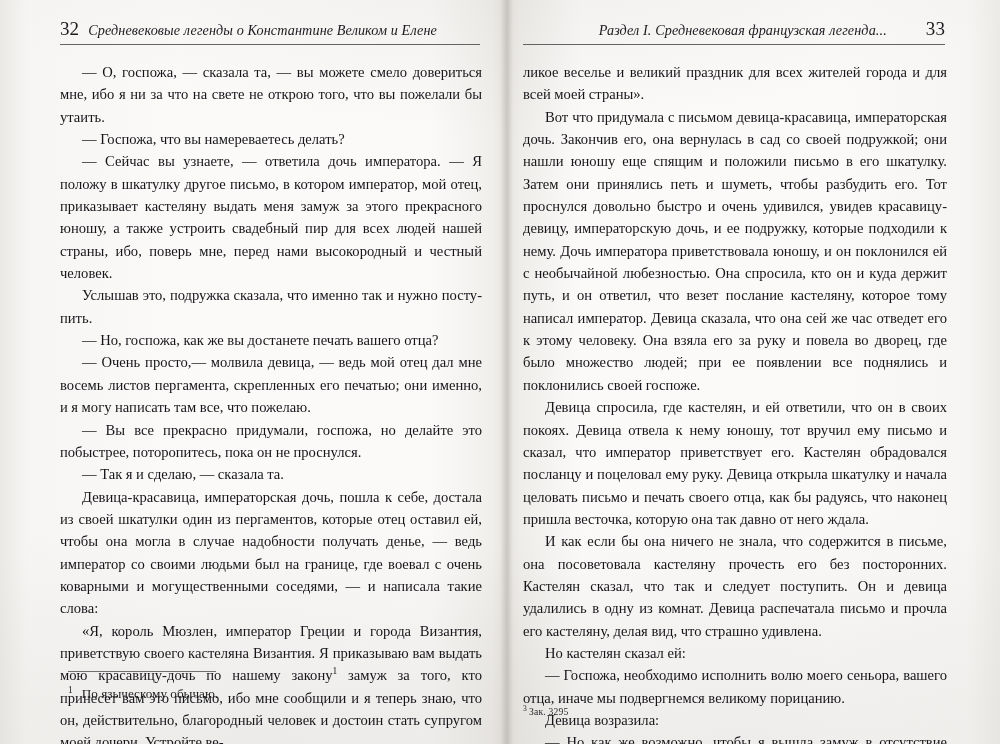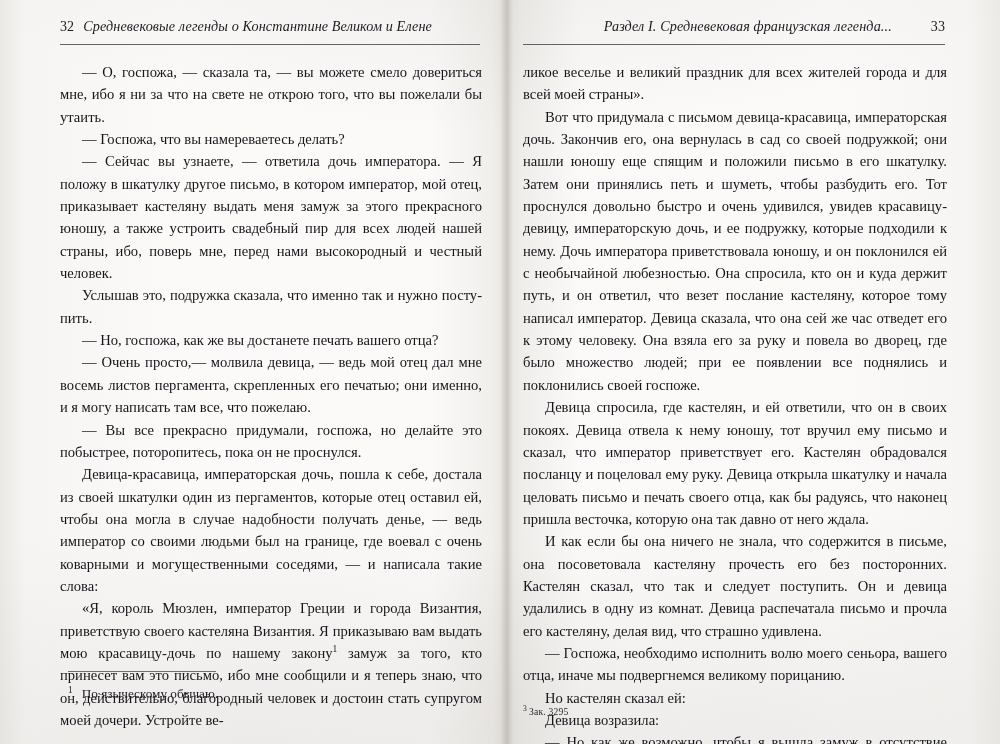--- a/index.html
+++ b/index.html
@@ -67,21 +67,21 @@
     top: 18px;
     height: 20px;
     font-style: italic;
     font-size: 14.2px;
     letter-spacing: .1px;
     white-space: nowrap;
     color: #1b1b1f;
   }
   .runhead .folio {
     font-style: normal;
-    font-size: 14px;
+    font-size: 19px;
   }
   .left .runhead  { left: 60px;  }
   .left .runhead .folio { margin-right: 9px; }
   .right .runhead { right: 55px; text-align: right; }
   .right .runhead .folio { margin-left: 39px; }
 
   .headrule {
     position: absolute;
     top: 44px;
     height: 1px;
@@ -171,20 +171,21 @@
     <div class="headrule"></div>
 
     <div class="col">
       <p>— О, госпожа, — сказала та, — вы можете смело довериться мне, ибо я ни за что на свете не открою того, что вы пожелали бы утаить.</p>
       <p>— Госпожа, что вы намереваетесь делать?</p>
       <p>— Сейчас вы узнаете, — ответила дочь императора. — Я положу в шкатулку другое письмо, в котором император, мой отец, приказы­вает кастеляну выдать меня замуж за этого прекрасного юношу, а так­же устроить свадебный пир для всех людей нашей страны, ибо, поверь мне, перед нами высокородный и честный человек.</p>
       <p>Услышав это, подружка сказала, что именно так и нужно посту­пить.</p>
       <p>— Но, госпожа, как же вы достанете печать вашего отца?</p>
       <p>— Очень просто,— молвила девица, — ведь мой отец дал мне восемь листов пергамента, скрепленных его печатью; они именно, и я могу написать там все, что пожелаю.</p>
       <p>— Вы все прекрасно придумали, госпожа, но делайте это побыст­рее, поторопитесь, пока он не проснулся.</p>
+      <p>— Так я и сделаю, — сказала та.</p>
       <p>Девица-красавица, императорская дочь, пошла к себе, достала из своей шкатулки один из пергаментов, которые отец оставил ей, чтобы она могла в случае надобности получать деньe, — ведь император со своими людьми был на границе, где воевал с очень коварными и могу­щественными соседями, — и написала такие слова:</p>
       <p><span>«Я, король Мюзлен, император Греции и города Византия, привет­ствую своего кастеляна Византия. Я приказываю вам выдать мою красавицу-дочь по нашему закону</span><sup class="fnref">1</sup><span> замуж за того, кто принесет вам это письмо, ибо мне сообщили и я теперь знаю, что он, действительно, бла­городный человек и достоин стать супругом моей дочери. Устройте ве-</span></p>
     </div>
 
     <div class="fn-rule"></div>
     <div class="footnote">
       <span class="fn-num">1</span><span>По языческому обычаю.</span>
     </div>
   </div>
 
@@ -195,22 +196,22 @@
     </div>
   </div>
 
   <div class="headrule" style="left:523px;width:422px;"></div>
 
   <div class="col" style="left:523px;width:424px;">
     <p class="noindent">ликое веселье и великий праздник для всех жителей города и для всей моей страны».</p>
     <p>Вот что придумала с письмом девица-красавица, императорская дочь. Закончив его, она вернулась в сад со своей подружкой; они на­шли юношу еще спящим и положили письмо в его шкатулку. Затем они принялись петь и шуметь, чтобы разбудить его. Тот проснулся доволь­но быстро и очень удивился, увидев красавицу-девицу, императорскую дочь, и ее подружку, которые подходили к нему. Дочь императора при­ветствовала юношу, и он поклонился ей с необычайной любезностью. Она спросила, кто он и куда держит путь, и он ответил, что везет по­слание кастеляну, которое тому написал император. Девица сказала, что она сей же час отведет его к этому человеку. Она взяла его за руку и повела во дворец, где было множество людей; при ее появлении все поднялись и поклонились своей госпоже.</p>
     <p>Девица спросила, где кастелян, и ей ответили, что он в своих поко­ях. Девица отвела к нему юношу, тот вручил ему письмо и сказал, что император приветствует его. Кастелян обрадовался посланцу и поце­ловал ему руку. Девица открыла шкатулку и начала целовать письмо и печать своего отца, как бы радуясь, что наконец пришла весточка, которую она так давно от него ждала.</p>
     <p>И как если бы она ничего не знала, что содержится в письме, она посоветовала кастеляну прочесть его без посторонних. Кастелян ска­зал, что так и следует поступить. Он и девица удалились в одну из ком­нат. Девица распечатала письмо и прочла его кастеляну, делая вид, что страшно удивлена.</p>
+    <p>Но кастелян сказал ей:</p>
     <p>— Госпожа, необходимо исполнить волю моего сеньора, вашего отца, иначе мы подвергнемся великому порицанию.</p>
-    <p>Но кастелян сказал ей:</p>
     <p>Девица возразила:</p>
     <p>— Но как же возможно, чтобы я вышла замуж в отсутствие сеньо­ра, моего отца? Это было бы странно, и я никак не могу этого сделать.</p>
   </div>
 
   <div class="signature">
     <span class="sig-sup">3</span><span>Зак. 3295</span>
   </div>
 
   <div class="gutter"></div>
 

